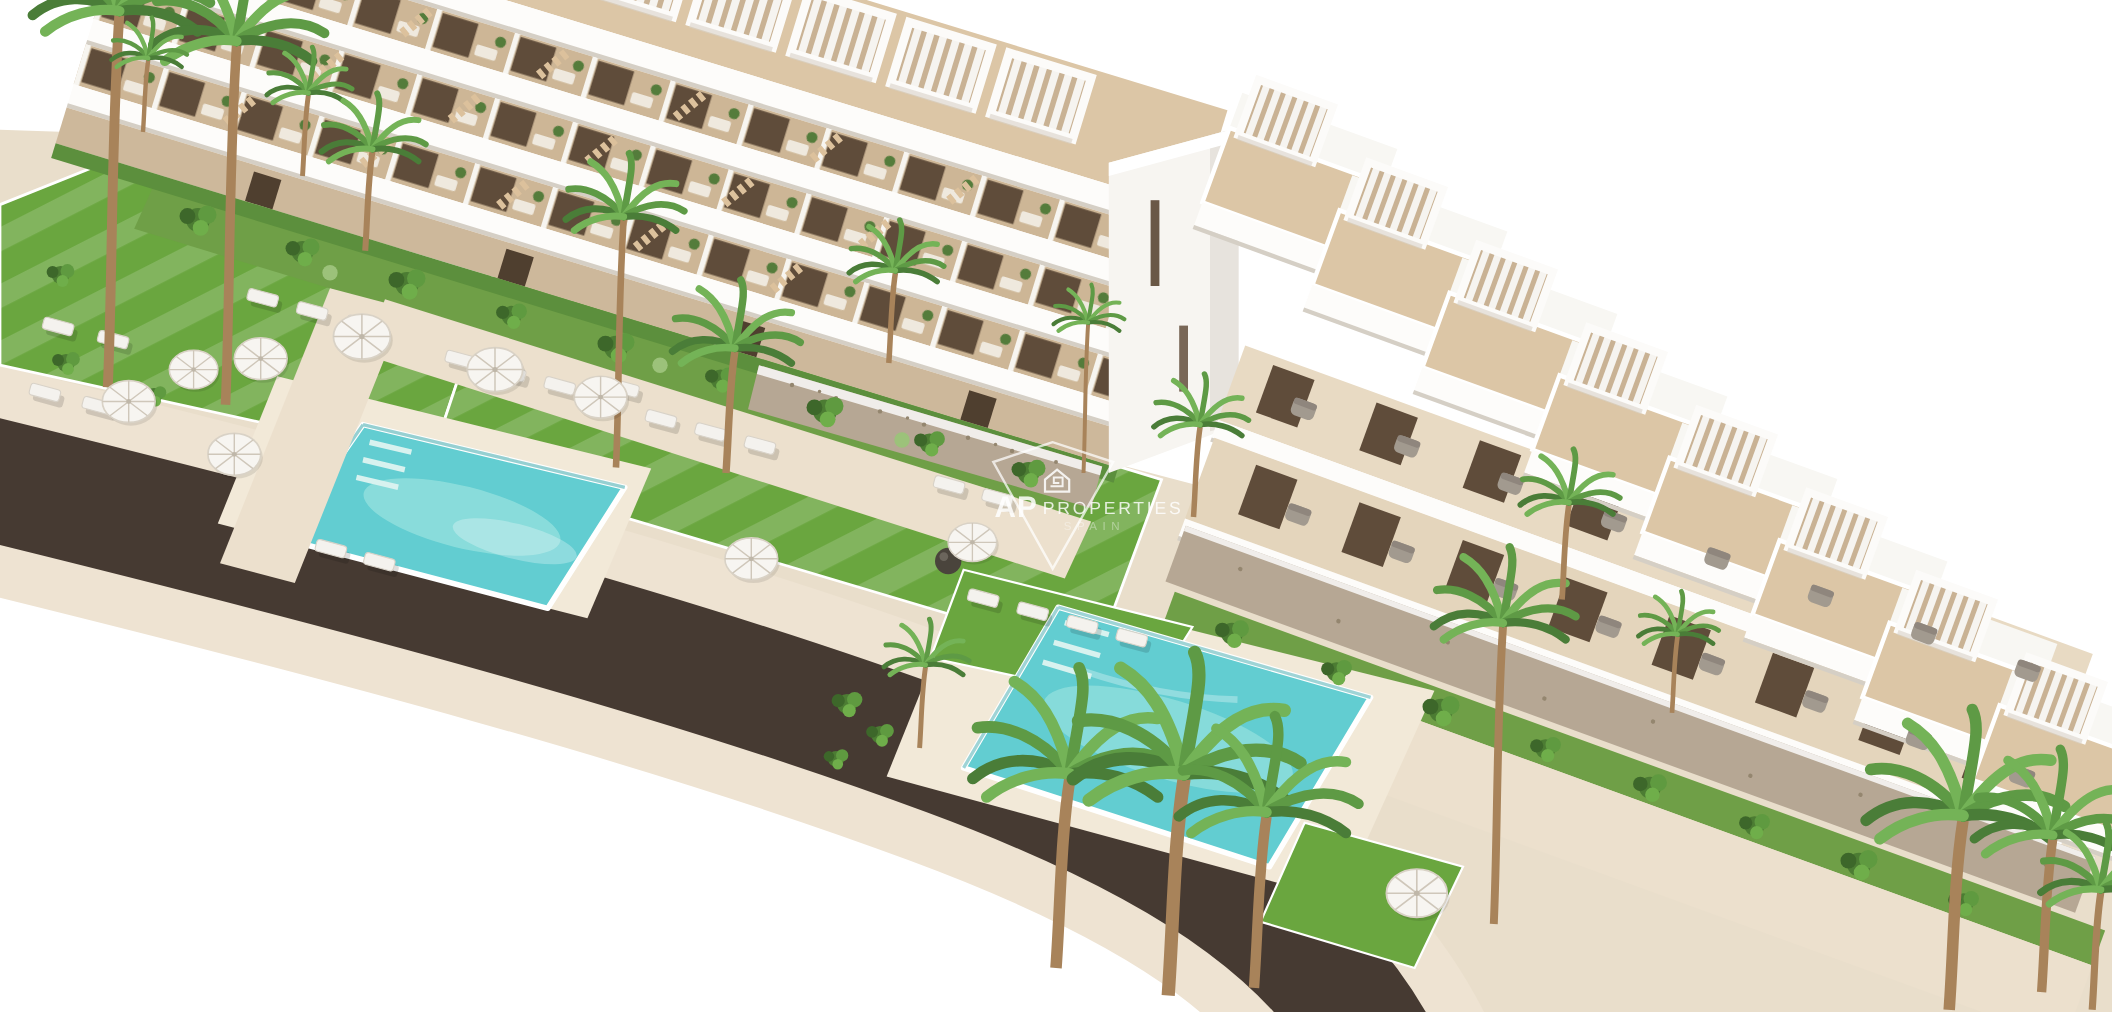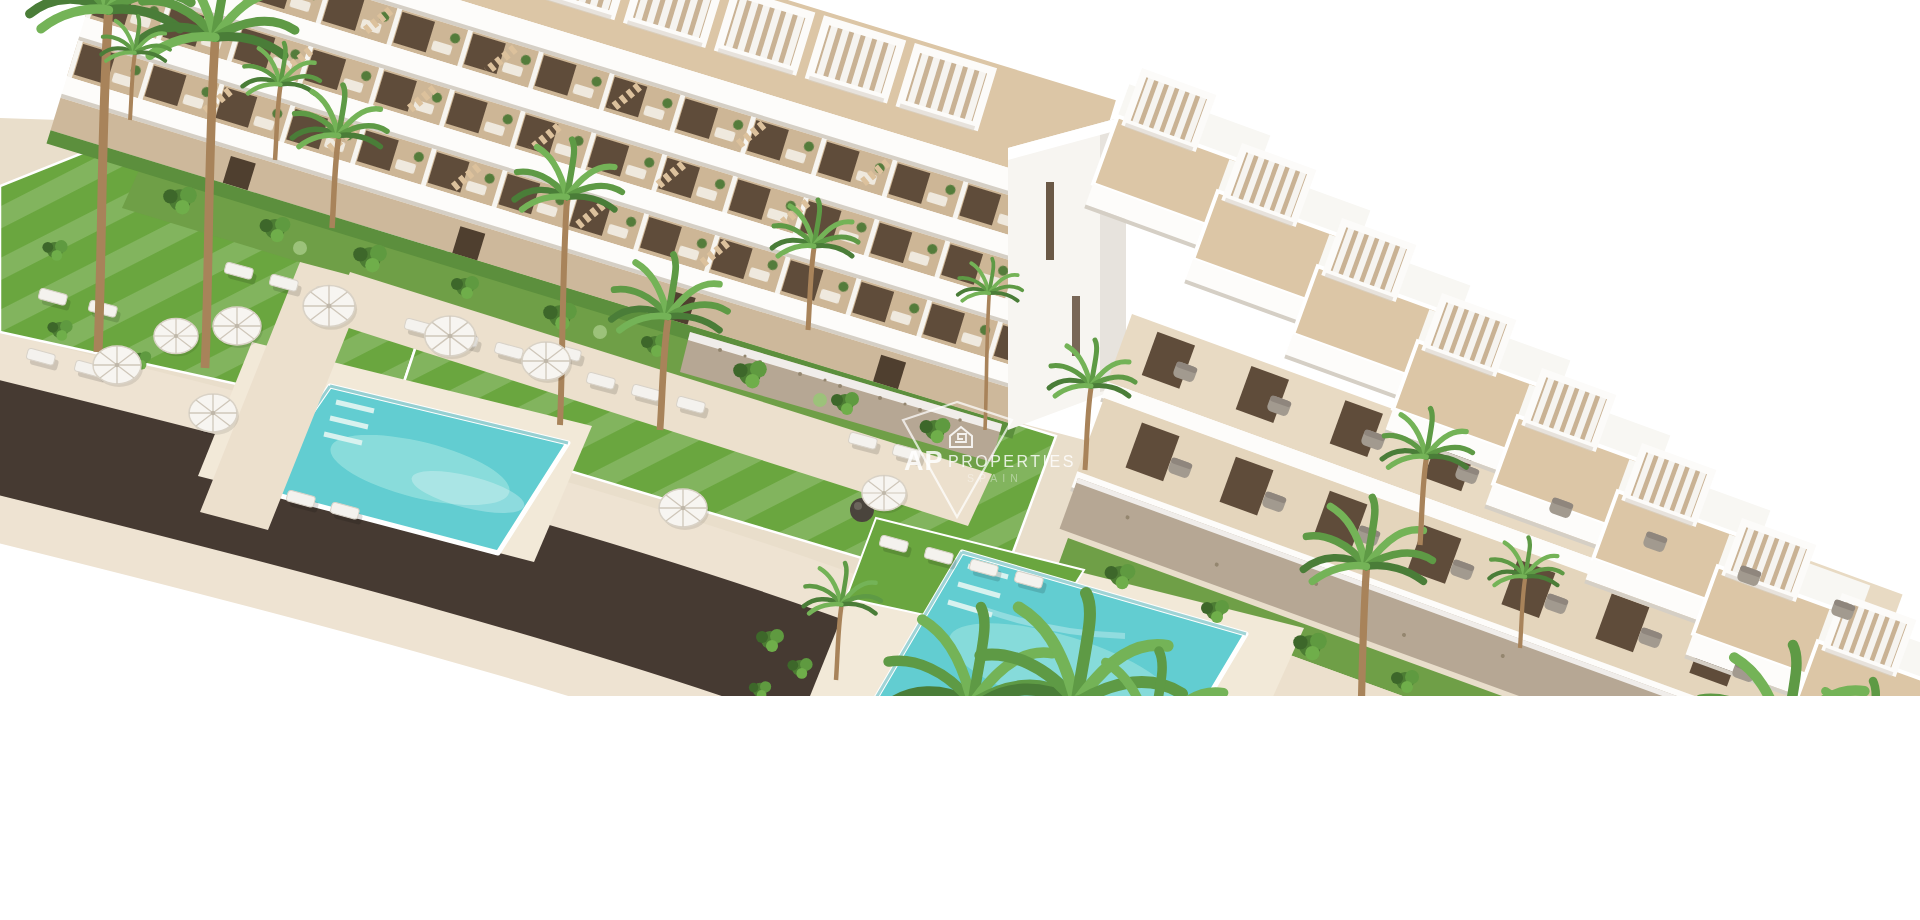--- a/index.html
+++ b/index.html
@@ -1,16 +1,16 @@
 <!DOCTYPE html>
 <html><head>
 <meta charset="utf-8">
 <style>
   html,body{margin:0;padding:0;background:#fff;}
-  .stage{position:relative;width:1920px;height:696px;overflow:hidden;background:#22c55e;
+  .stage{position:relative;width:1920px;height:920px;overflow:hidden;background:#22c55e;
          font-family:"Liberation Sans", sans-serif;}
   svg{display:block;}
   text{font-family:"Liberation Sans", sans-serif;}
   .wm-big{font-weight:bold;font-size:27px;letter-spacing:1px;fill:rgba(255,255,255,0.85);}
   .wm-small{font-weight:500;font-size:16px;letter-spacing:2.5px;fill:rgba(255,255,255,0.82);}
   .wm-sub{font-weight:400;font-size:10.5px;letter-spacing:5px;fill:rgba(255,255,255,0.38);}
 </style>
 </head>
 <body>
 

